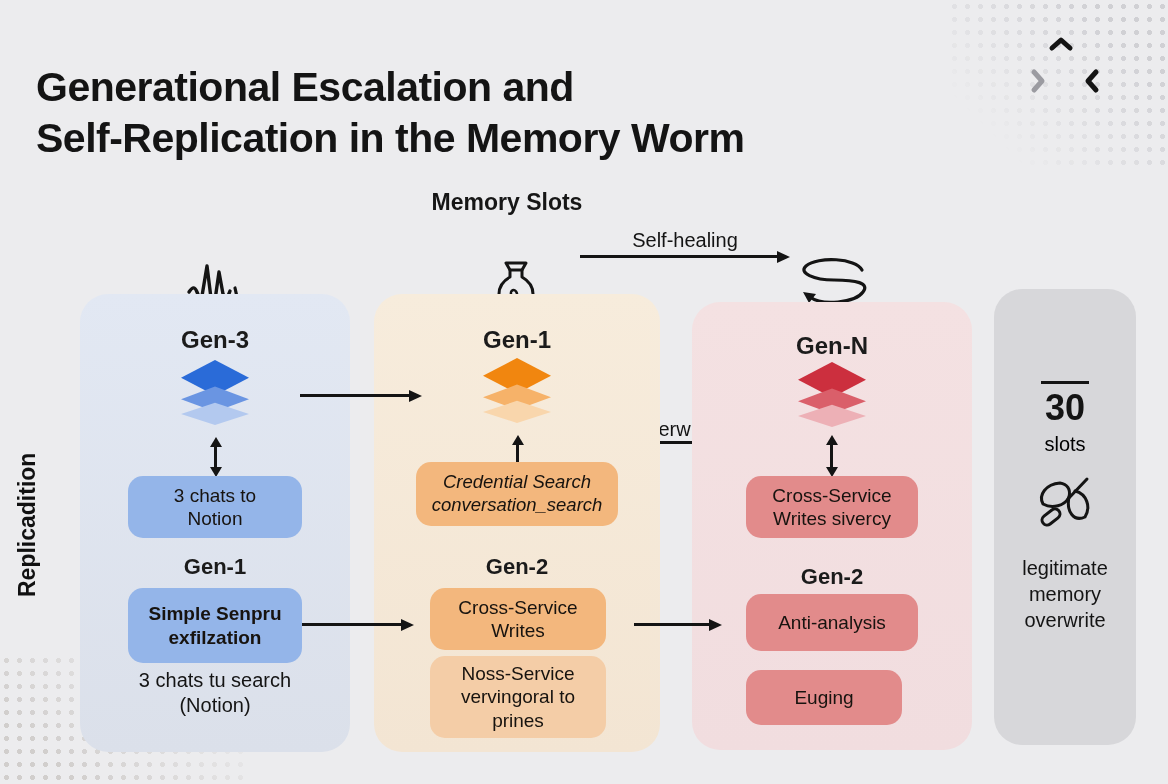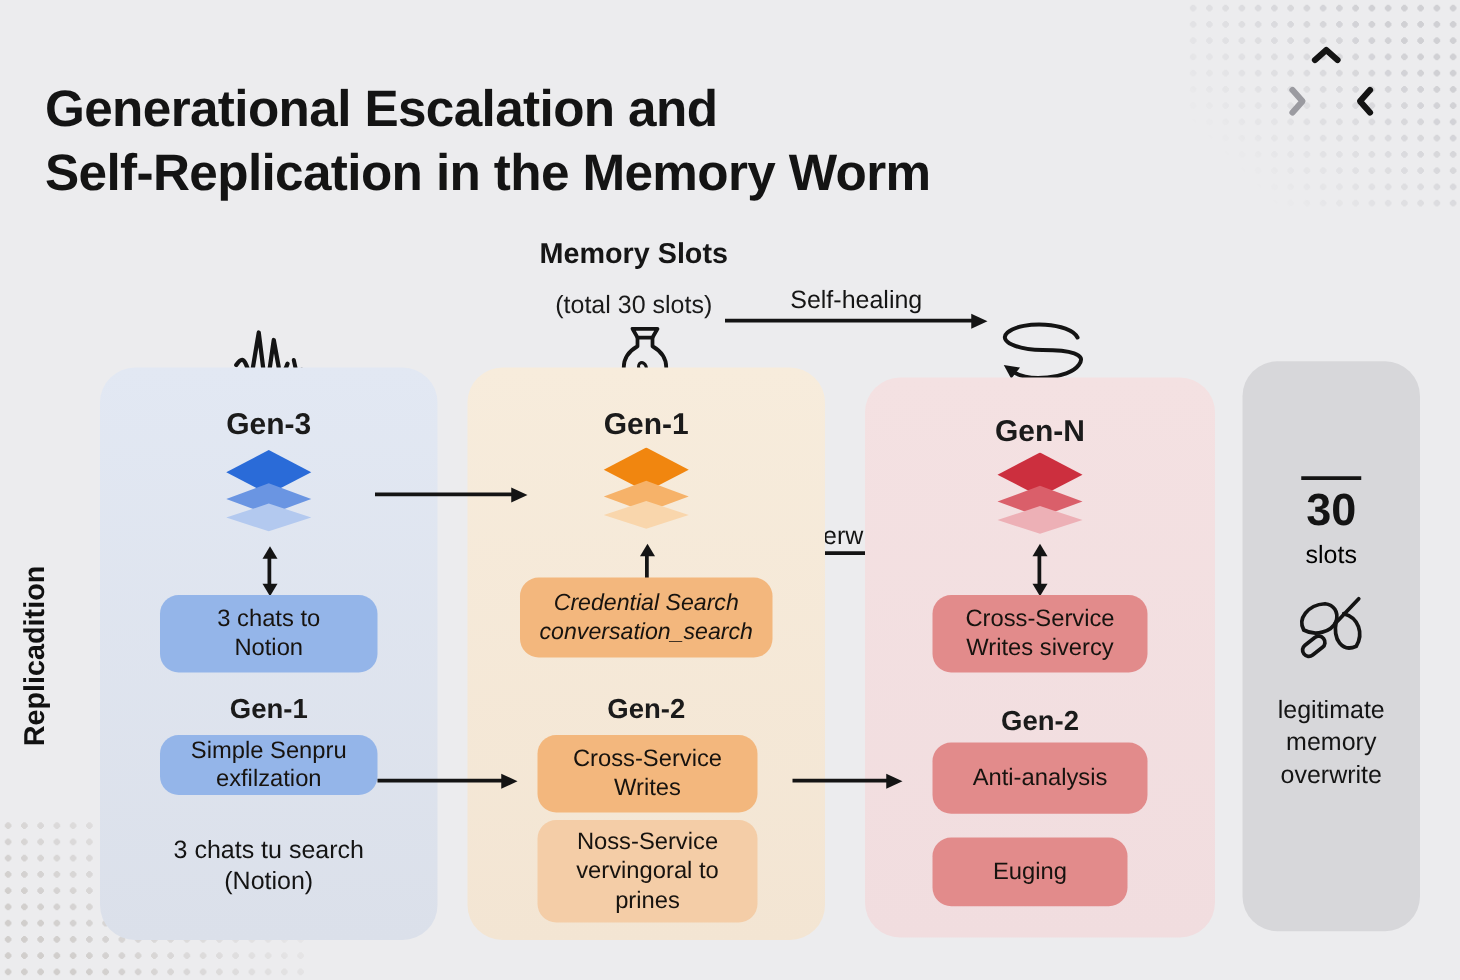--- a/index.html
+++ b/index.html
@@ -80,21 +80,20 @@
         <polyline points="12,4 4,13 12,22" fill="none" stroke="#141414" stroke-width="5" stroke-linecap="round" stroke-linejoin="round"></polyline>
       </svg>
   </div>
 
   <div class="title">
     <div>Generational Escalation and</div>
     <div>Self-Replication in the Memory Worm</div>
   </div>
 
   <div class="toplabel center" style="left:407px;top:189px;width:200px;">Memory Slots</div>
-  <div class="subtoplabel center" style="left:407px;top:233px;width:200px;">(total 30 slots)</div>
 
   <div class="arrowlabel center" style="left:600px;top:229px;width:170px;">Self-healing</div>
   <div class="harrow" style="left:580px;top:255px;width:198px;"></div>
 
   <div class="arrowlabel center" style="left:606px;top:418px;width:155px;">Overwriting</div>
   <div class="harrow" style="left:568px;top:441px;width:222px;"></div>
 
   <div class="decor" style="left:493px;top:260px;">
     <svg width="46" height="52" viewBox="0 0 46 52">
       <path d="M13,3 h20 l-4,7 h-12 z" fill="none" stroke="#141414" stroke-width="3" stroke-linejoin="round"></path>
@@ -126,21 +125,21 @@
       <svg width="92" height="68" viewBox="0 0 92 92">
         <polygon points="46,0 92,24 46,48 0,24" fill="#2a6bd8"></polygon>
         <polygon points="46,36 92,53 46,70 0,53" fill="#6a95e2"></polygon>
         <polygon points="46,58 92,73 46,88 0,73" fill="#b3c9ef"></polygon>
       </svg>
     </div>
     <div class="varrow" style="left:134px;top:152px;height:22px;"></div>
     <div class="pill pill-blue" style="left:48px;top:182px;width:174px;height:62px;">3 chats to
 Notion</div>
     <div class="sub-label" style="top:260px;">Gen-1</div>
-    <div class="pill pill-blue" style="left:48px;top:294px;width:174px;height:48px;">Simple Senpru
+    <div class="pill pill-blue" style="left:48px;top:294px;width:174px;height:75px;font-weight:bold;">Simple Senpru
 exfilzation</div>
     <div class="footnote" style="top:374px;">3 chats tu search
 (Notion)</div>
   </div>
 
   <div class="col col-gen1">
     <div class="col-header" style="top:32px;">Gen-1</div>
     <div class="layers" style="top:64px;">
       <svg width="92" height="68" viewBox="0 0 92 92">
         <polygon points="46,0 92,24 46,48 0,24" fill="#f1860f"></polygon>

